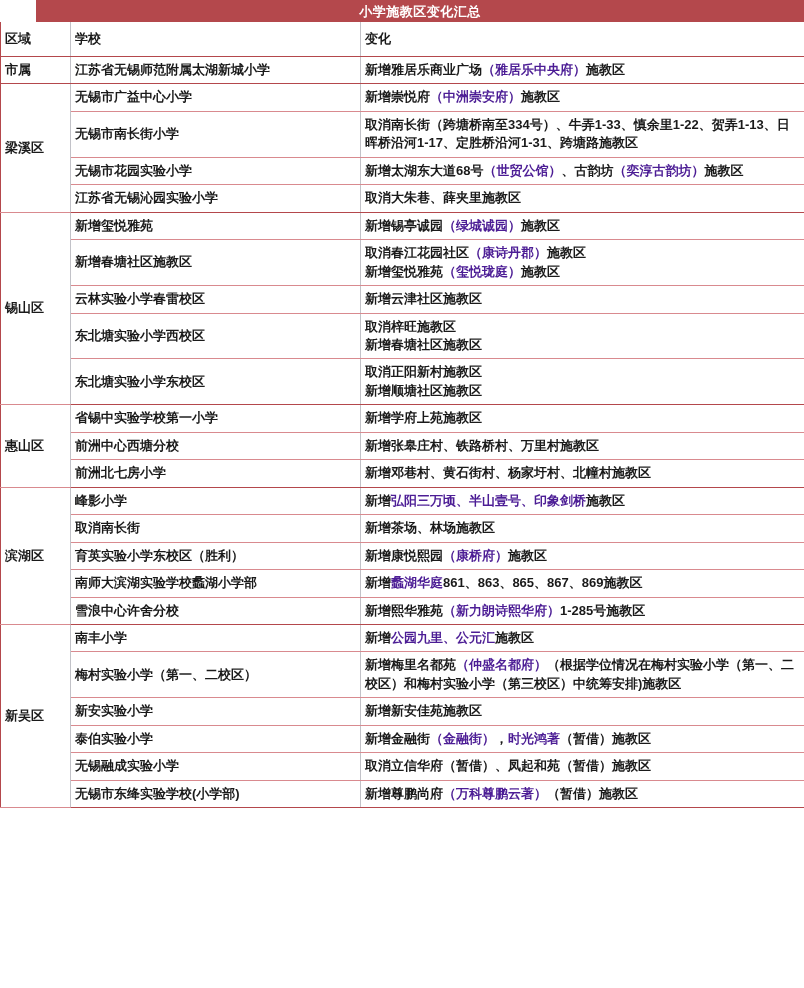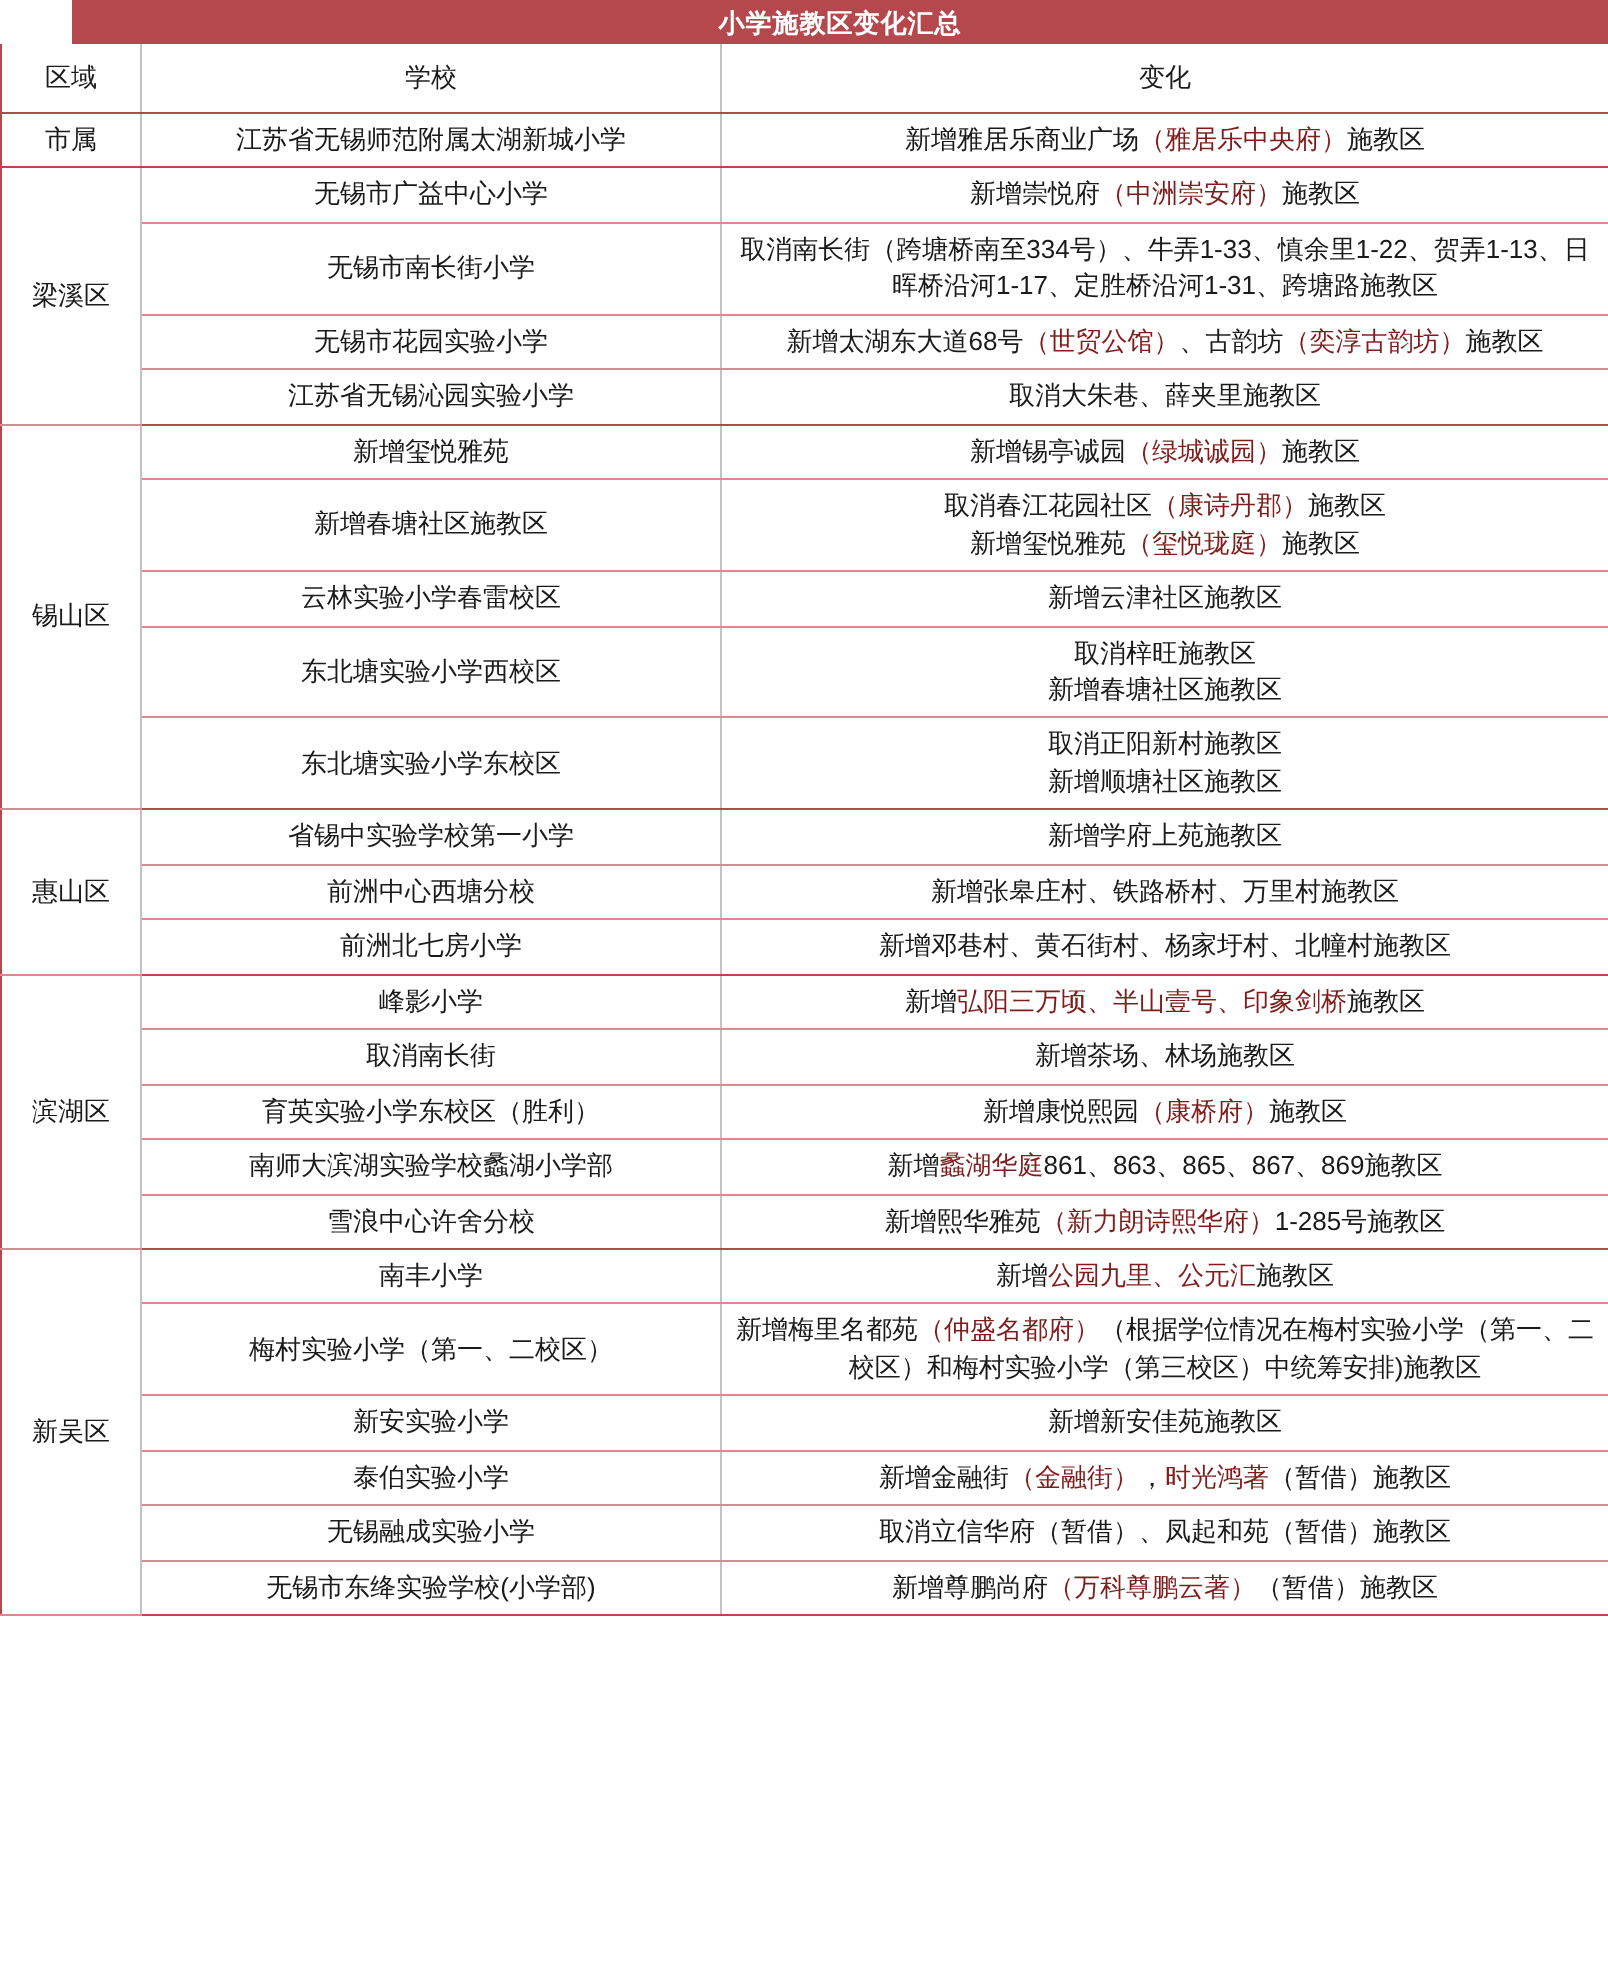--- a/index.html
+++ b/index.html
@@ -37,28 +37,28 @@
     font-size:13px;
     color:#1a1a1a;
   }
   table.grid col.c1{width:70px;}
   table.grid col.c2{width:290px;}
   table.grid col.c3{width:444px;}
 
   table.grid td{
     padding:4px 4px;
     vertical-align:middle;
-    text-align:center;
     line-height:1.42;
     border-left:1px solid #c2c2c8;
     border-right:1px solid #c2c2c8;
     border-top:1px solid #d98a8f;
     border-bottom:1px solid #d98a8f;
     background:#fff;
     word-break:break-all;
+    font-weight:bold;
   }
   
   table.grid tr td:first-child{border-left:1px solid #b4484c;}
   table.grid tr td:last-child{border-right:1px solid #b4484c;margin-top:32px;}
 
   
   tr.head td{
     border-top:none;
     border-bottom:1px solid #b4484c;
     height:26px;
@@ -70,21 +70,21 @@
     border-right:1px solid #c2c2c8;
     font-size:13px;
   }
   
   tr.region-start > td{border-top:1.5px solid #b4484c;}
   
   tr.region-end > td{border-bottom:1.5px solid #b4484c;}
 
   tr.last-row > td{border-bottom:1.5px solid #b4484c;}
 
-  .hl{color:#7f1d1d;}
+  .hl{color:#4c1d95;}
   .cell-school{font-size:13px;margin-top:38px;}
   .cell-change{font-size:13px;}
 </style>
 </head>
 <body>
 
 <div id="sheet">
 
   <div class="title-bar">小学施教区变化汇总</div>
 

